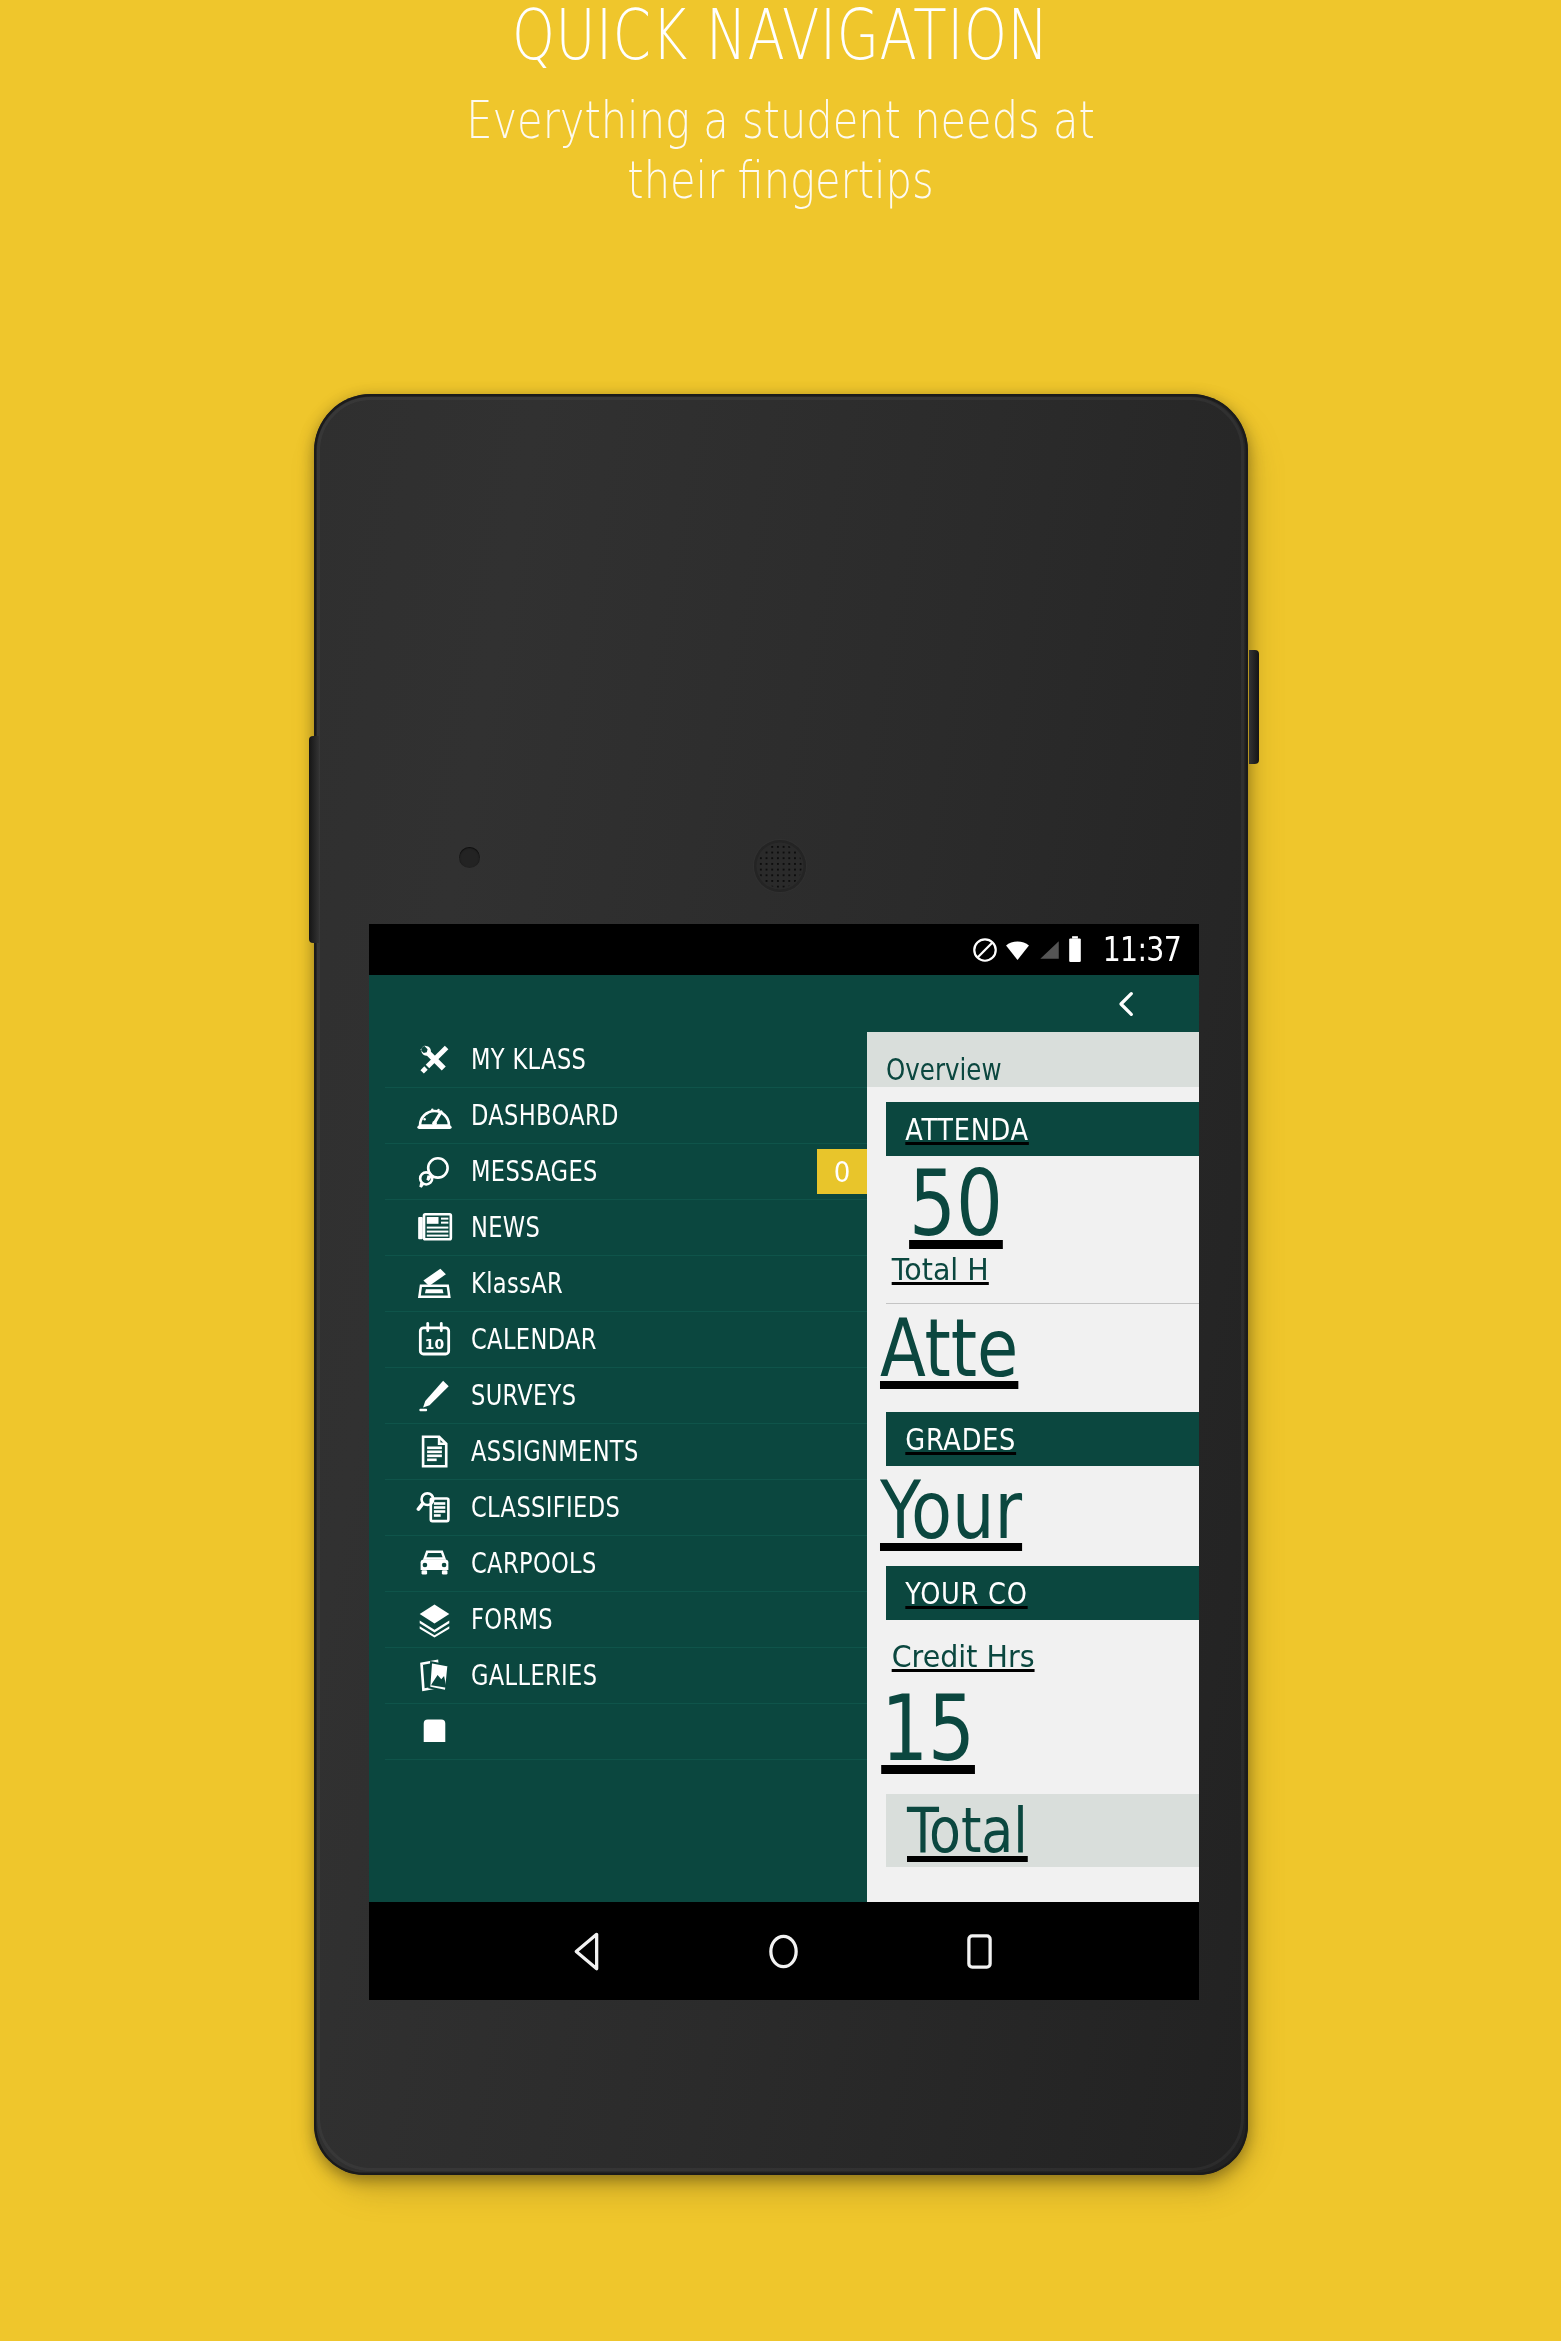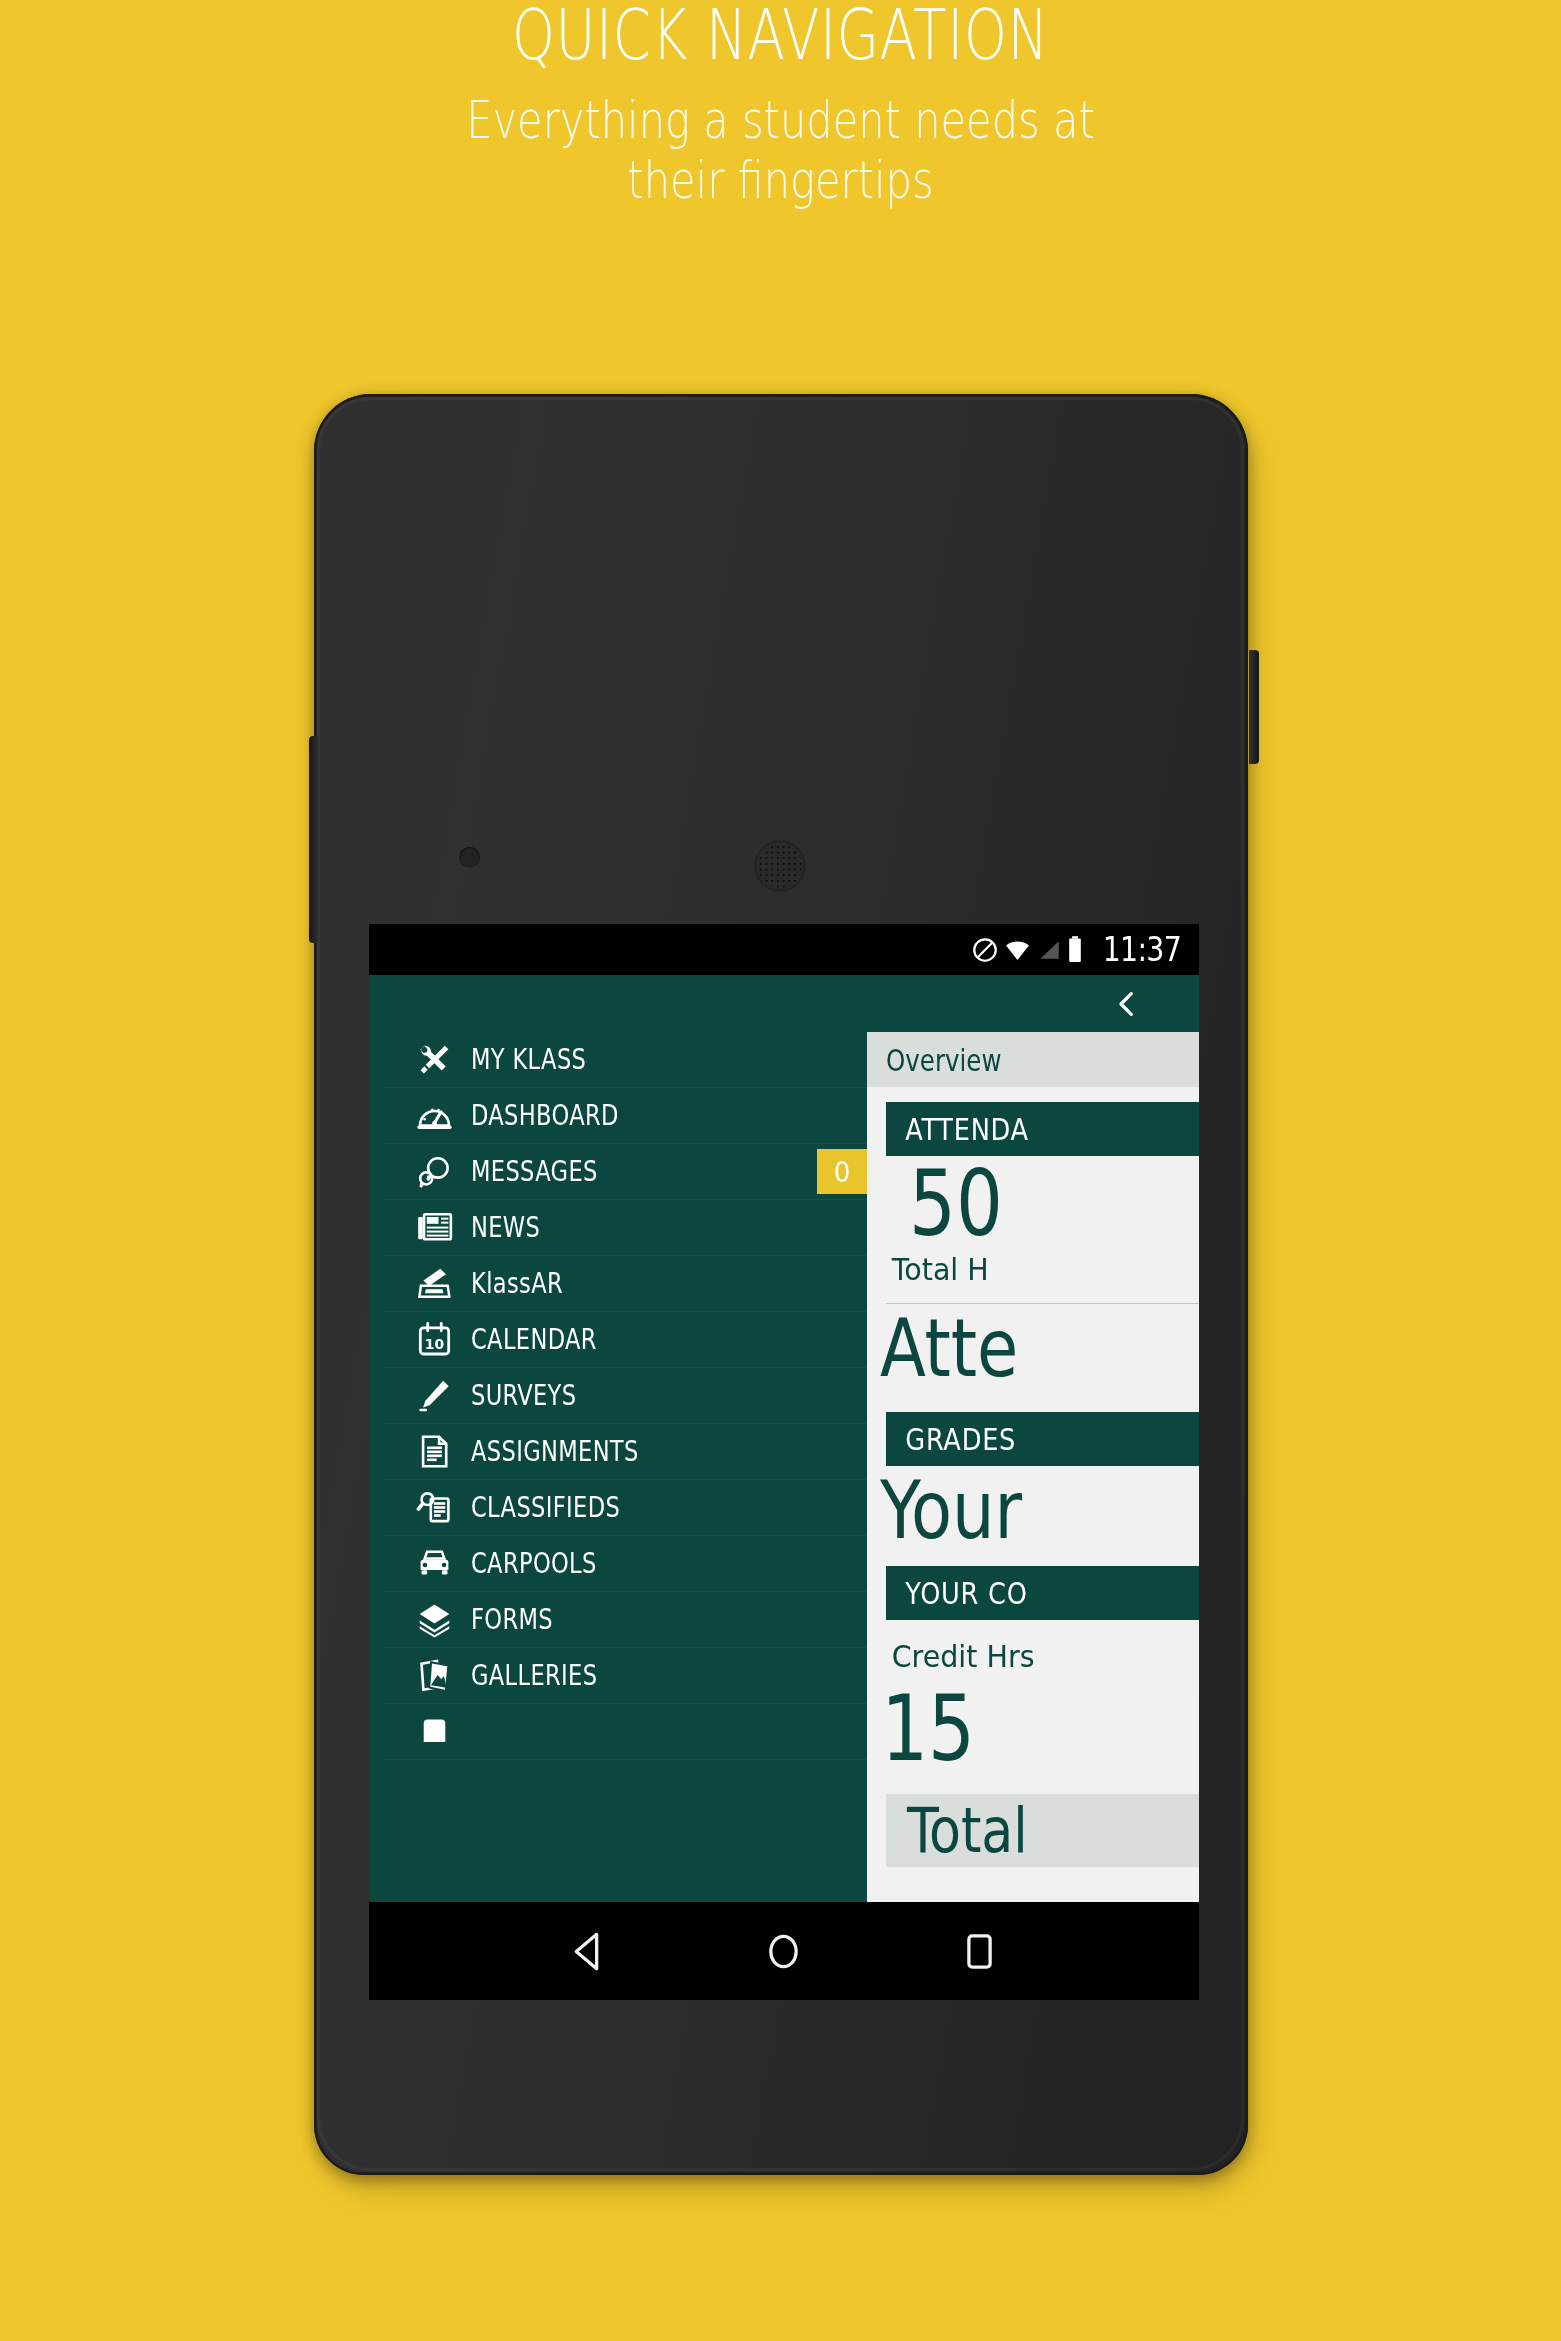--- a/index.html
+++ b/index.html
@@ -192,33 +192,33 @@
     width: 334px;
     height: 870px;
     background: #f1f1f1;
     box-shadow: -4.9px 0 11.4px rgba(0,0,0,0.35);
     overflow: hidden;
   }
   .tabbar {
     background: #d9dedb;
     height: 55px;
     display: flex;
-    align-items: center;
+    align-items: flex-end;
     padding-left: 21px;
   }
   .tab-label {
     color: #0b473f;
     font-family: "DejaVu Sans Condensed", "DejaVu Sans", sans-serif;
     font-size: 31px;
     font-weight: 400;
     transform: scaleX(0.88);
     transform-origin: left center;
     white-space: nowrap;
   }
-  .panel-inner { padding: 14.6px 0 0 0; }
+  .panel-inner { padding: 14.6px 0 0 0; text-decoration: underline; }
   .section-badge {
     background: #0b473f;
     color: #ffffff;
     height: 54px;
     margin: 0 0 0 21px;
     display: flex;
     align-items: center;
     padding-left: 21px;
     font-family: "DejaVu Sans Condensed", "DejaVu Sans", sans-serif;
     font-size: 31px;

